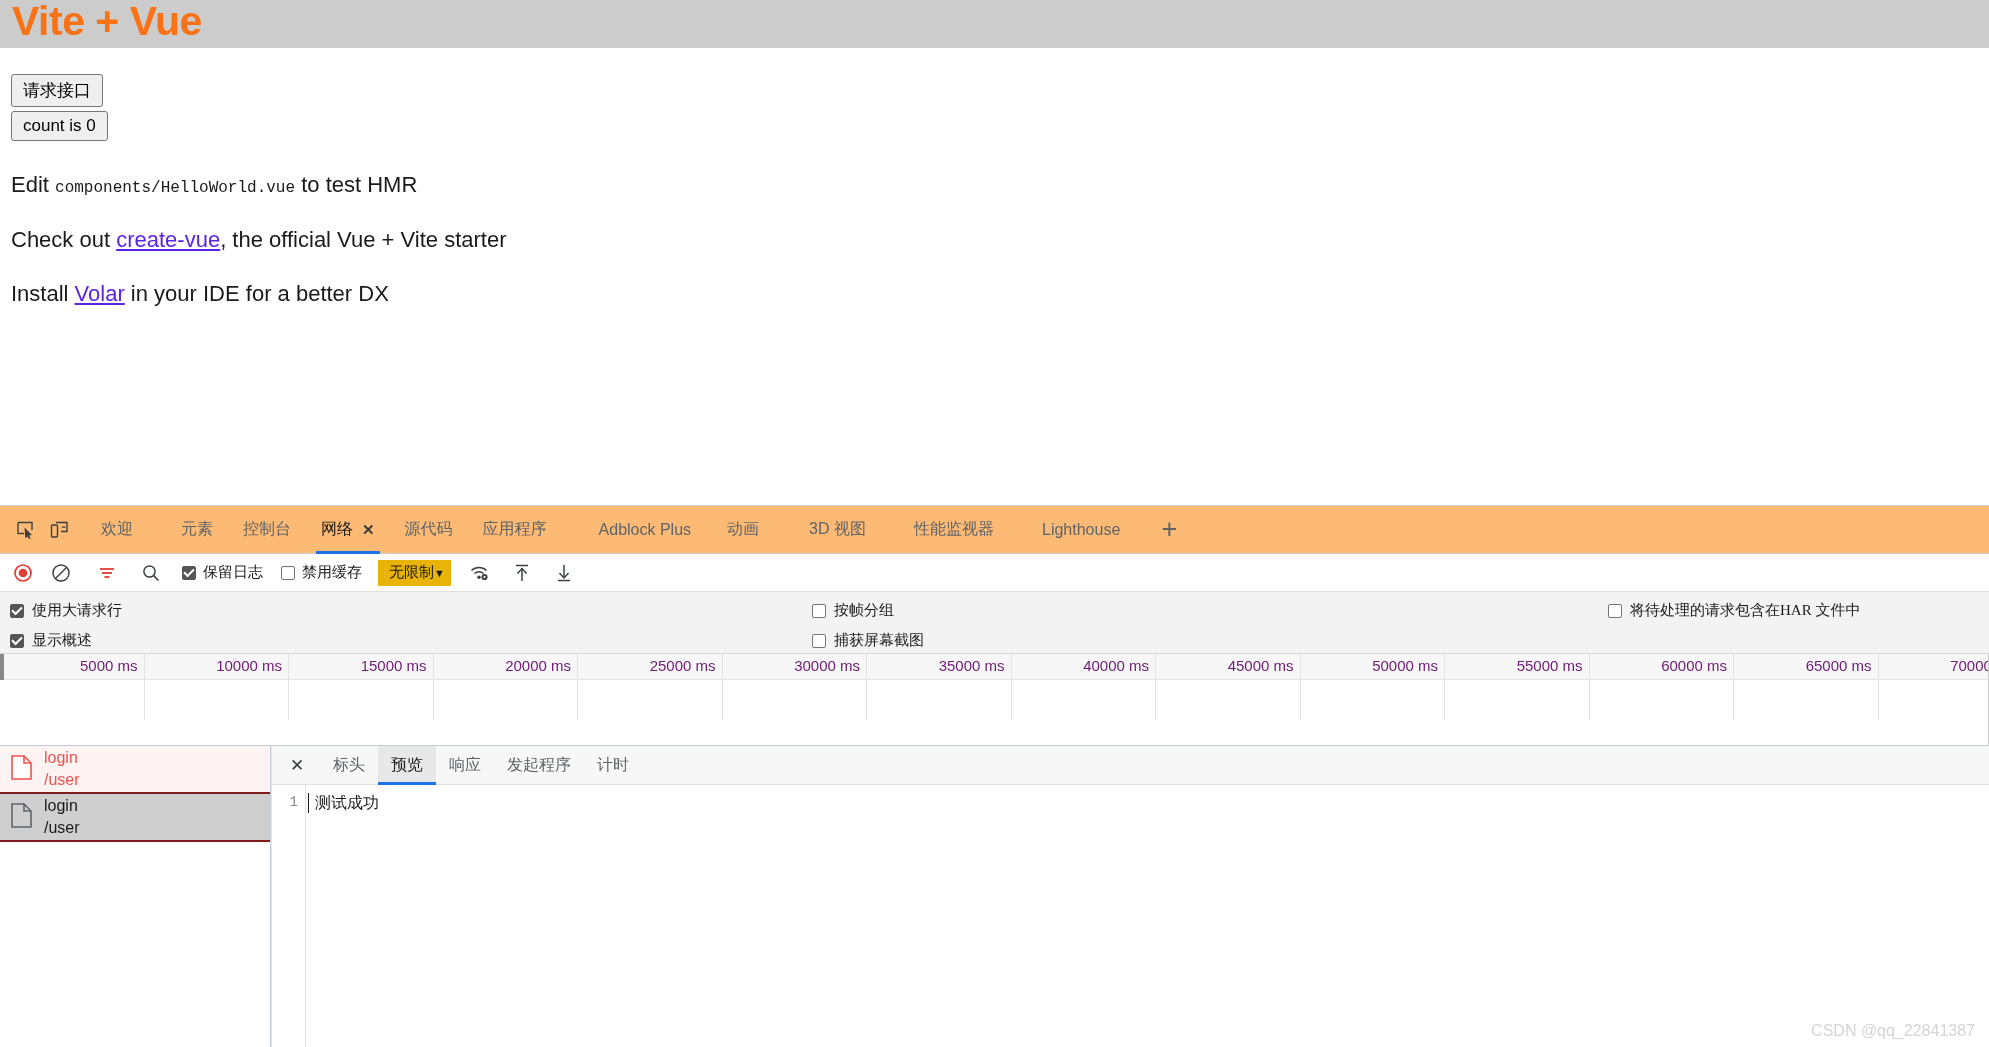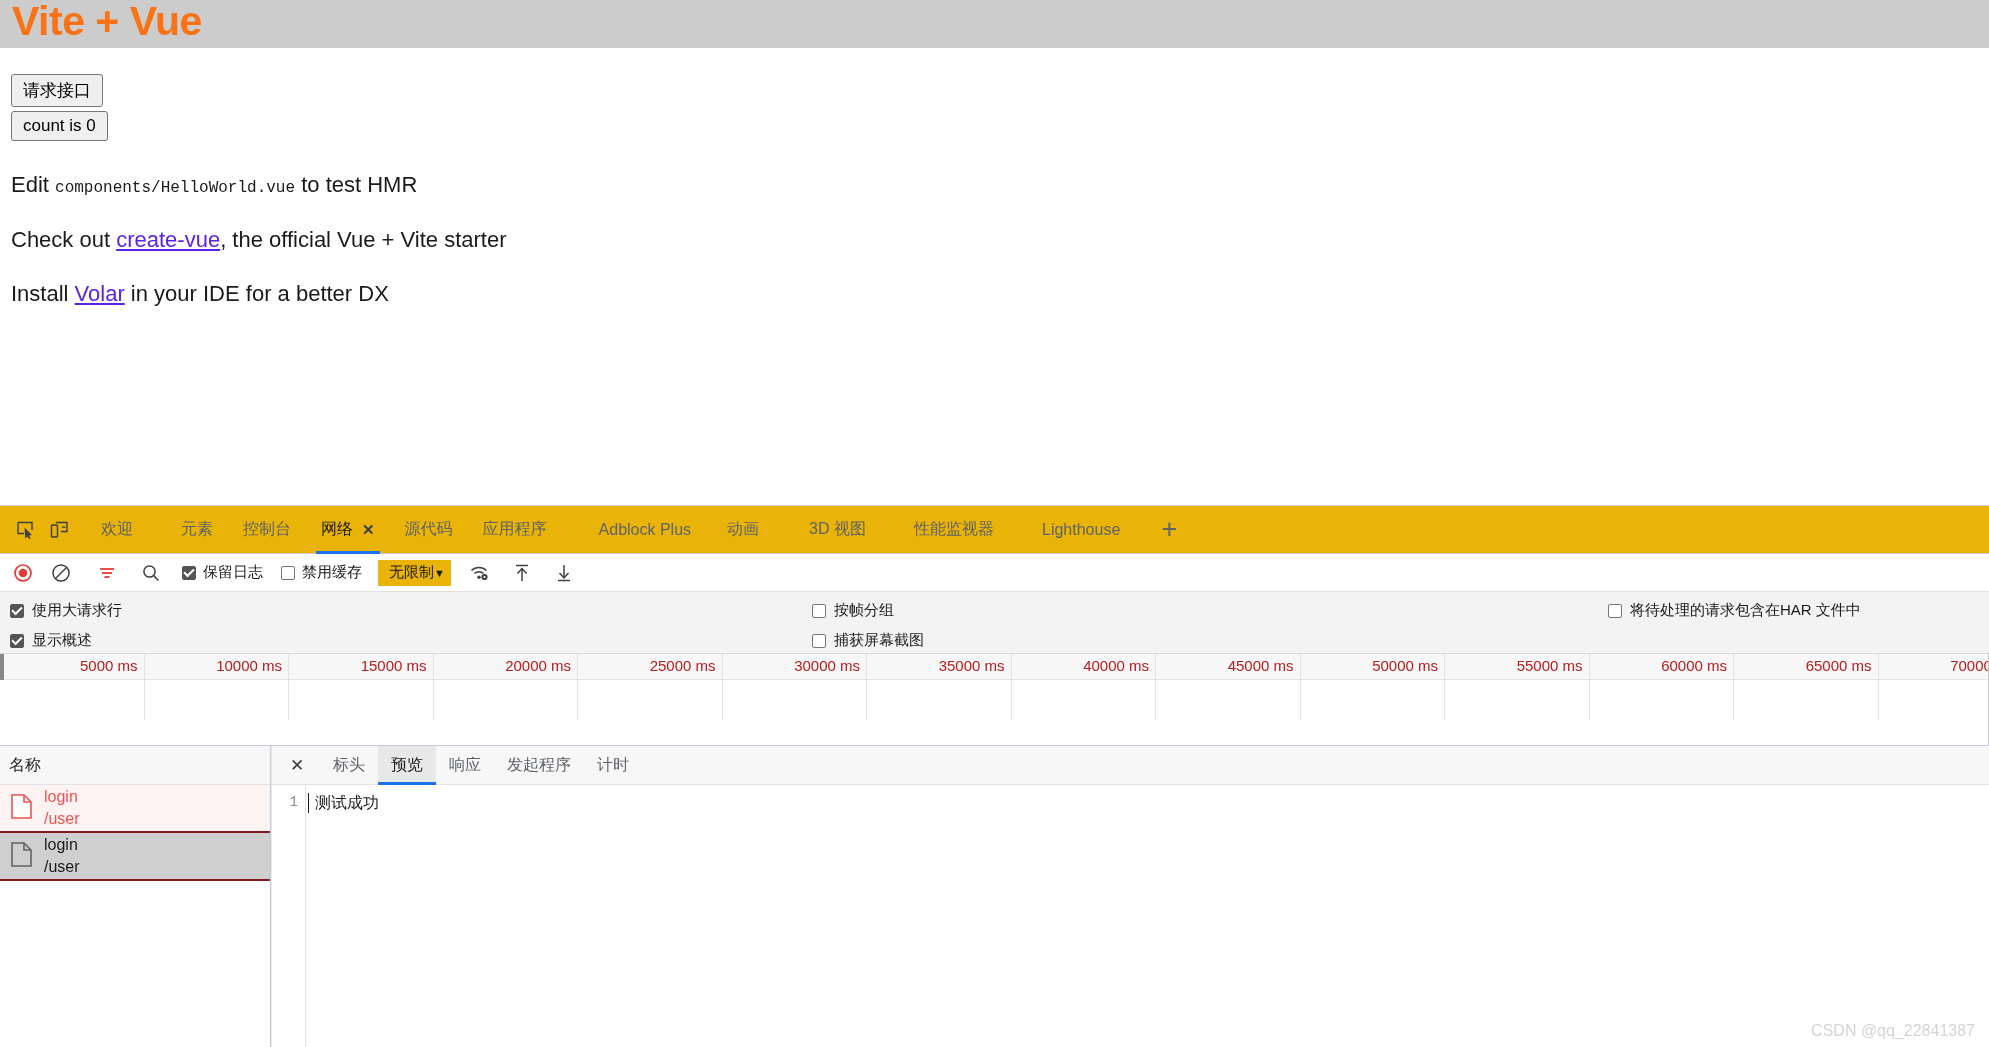--- a/index.html
+++ b/index.html
@@ -65,21 +65,21 @@
     width: 1989px; height: 542px;
     background: #ffffff;
     border-top: 1px solid #cdcdcd;
     font-size: 15px;
   }
 
   
   #dt-tabbar {
     position: relative;
     height: 48px;
-    background: #eab308;
+    background: #fdba74;
     border-bottom: 1px solid #cdcdcd;
     display: flex; align-items: center;
     padding-left: 8px;
   }
   .dt-iconbtn {
     width: 34px; height: 34px;
     display: flex; align-items: center; justify-content: center;
     cursor: pointer; flex: 0 0 auto;
   }
   .dt-tab {
@@ -165,20 +165,21 @@
   #dt-settings {
     position: relative;
     background: #f3f3f3;
     height: 62px;
     border-bottom: 1px solid #d8d8d8;
   }
   .set-item {
     position: absolute;
     display: flex; align-items: center; gap: 8px;
     cursor: pointer;
+    font-family: Liberation Serif, serif;
   }
   .set-label { font-size: 15px; color: #1a1a1a; white-space: nowrap; }
 
   
   #dt-timeline {
     position: relative;
     height: 92px;
     background: #ffffff;
     border-bottom: 1px solid #c3cbd6;
     overflow: hidden;
@@ -189,21 +190,21 @@
     background: #f7f7f7;
     border-bottom: 1px solid #e3e3e3;
   }
   .tick {
     position: absolute; top: 0;
     height: 66px;
     border-right: 1px solid #e3e3e3;
   }
   .tick-label {
     position: absolute; top: 3px; right: 6px;
-    font-size: 15px; color: #b91c1c;
+    font-size: 15px; color: #701a75;
     white-space: nowrap;
   }
   #overview-scrollbar {
     position: absolute; left: 0; top: 0;
     width: 4px; height: 26px;
     background: #888888;
   }
 
   
   #dt-bottom {
@@ -528,21 +529,20 @@
         <div class="tick" style="left: 0px; width: 2023px;">
           <div class="tick-label">70000 ms</div>
         </div>
       </div>
     <div class="vline-right"></div>
   </div>
 
   <div id="dt-bottom">
 
     <div id="req-panel">
-      <div id="req-header">名称</div>
       <div class="req-row err">
         <span>
           <svg width="21" height="25" viewBox="0 0 21 25">
             <path d="M1 1h12l7 7v16H1z" fill="#ffffff" stroke="#ef5350" stroke-width="1.6"></path>
             <path d="M13 1v7h7" fill="none" stroke="#ef5350" stroke-width="1.6"></path>
           </svg>
         </span>
         <span class="req-texts">
           <span class="req-name">login</span>
           <span class="req-path">/user</span>

